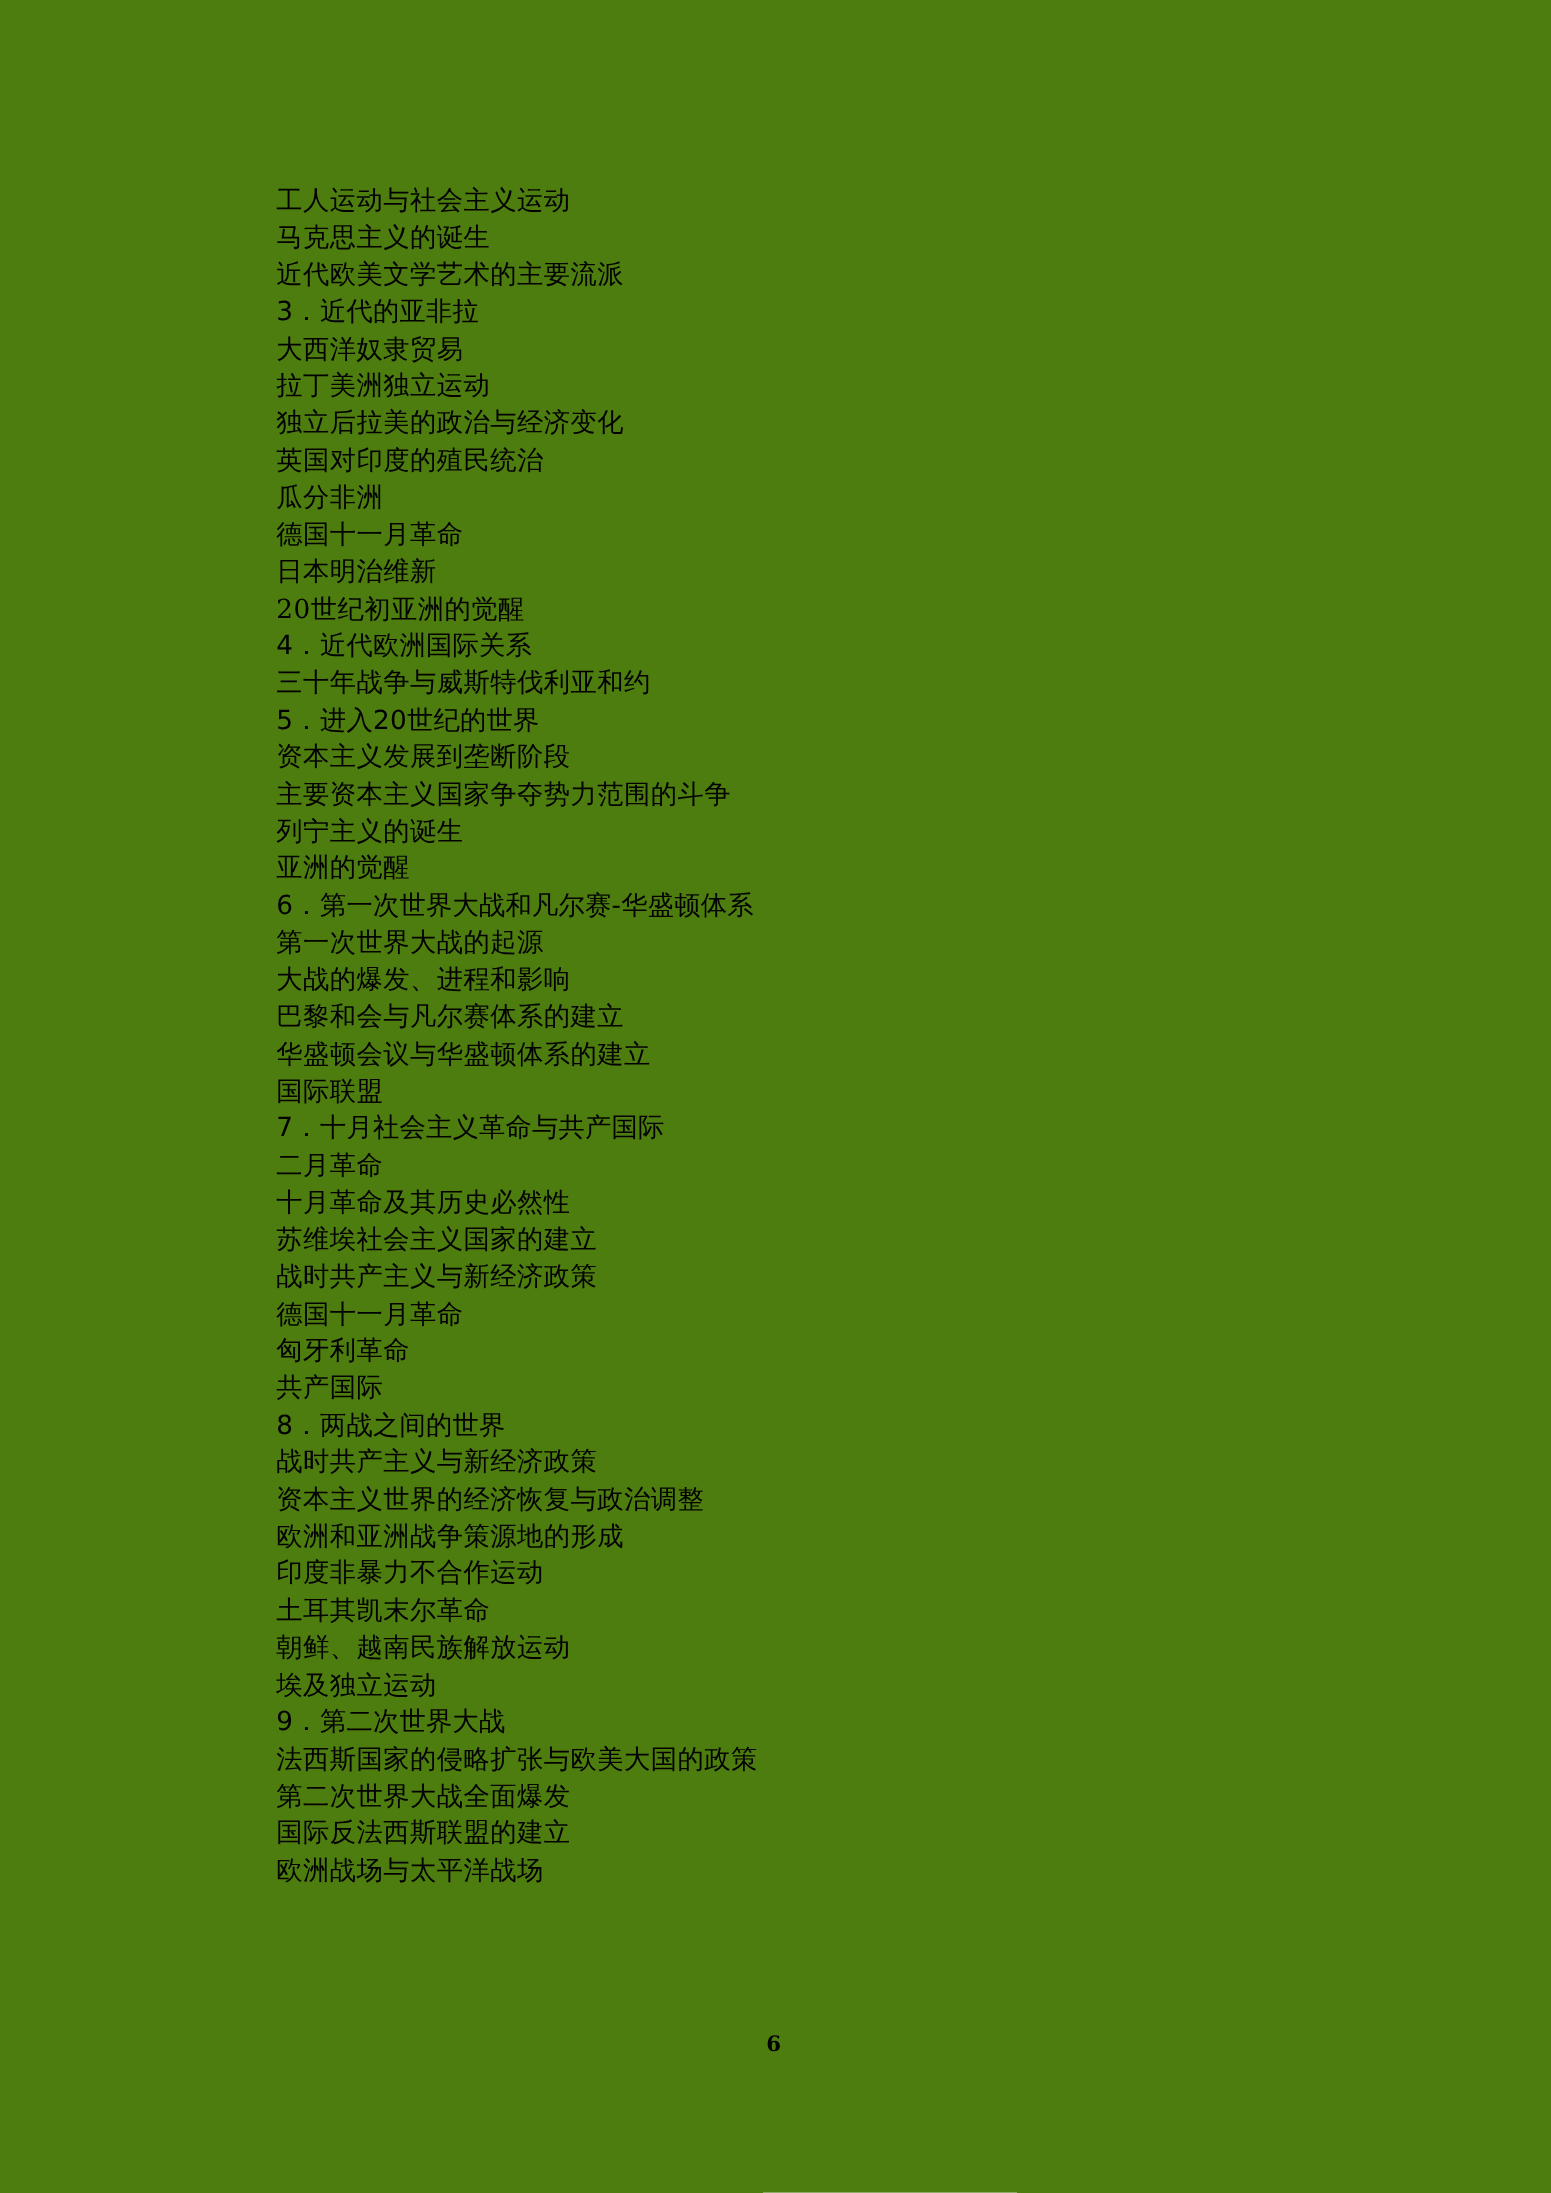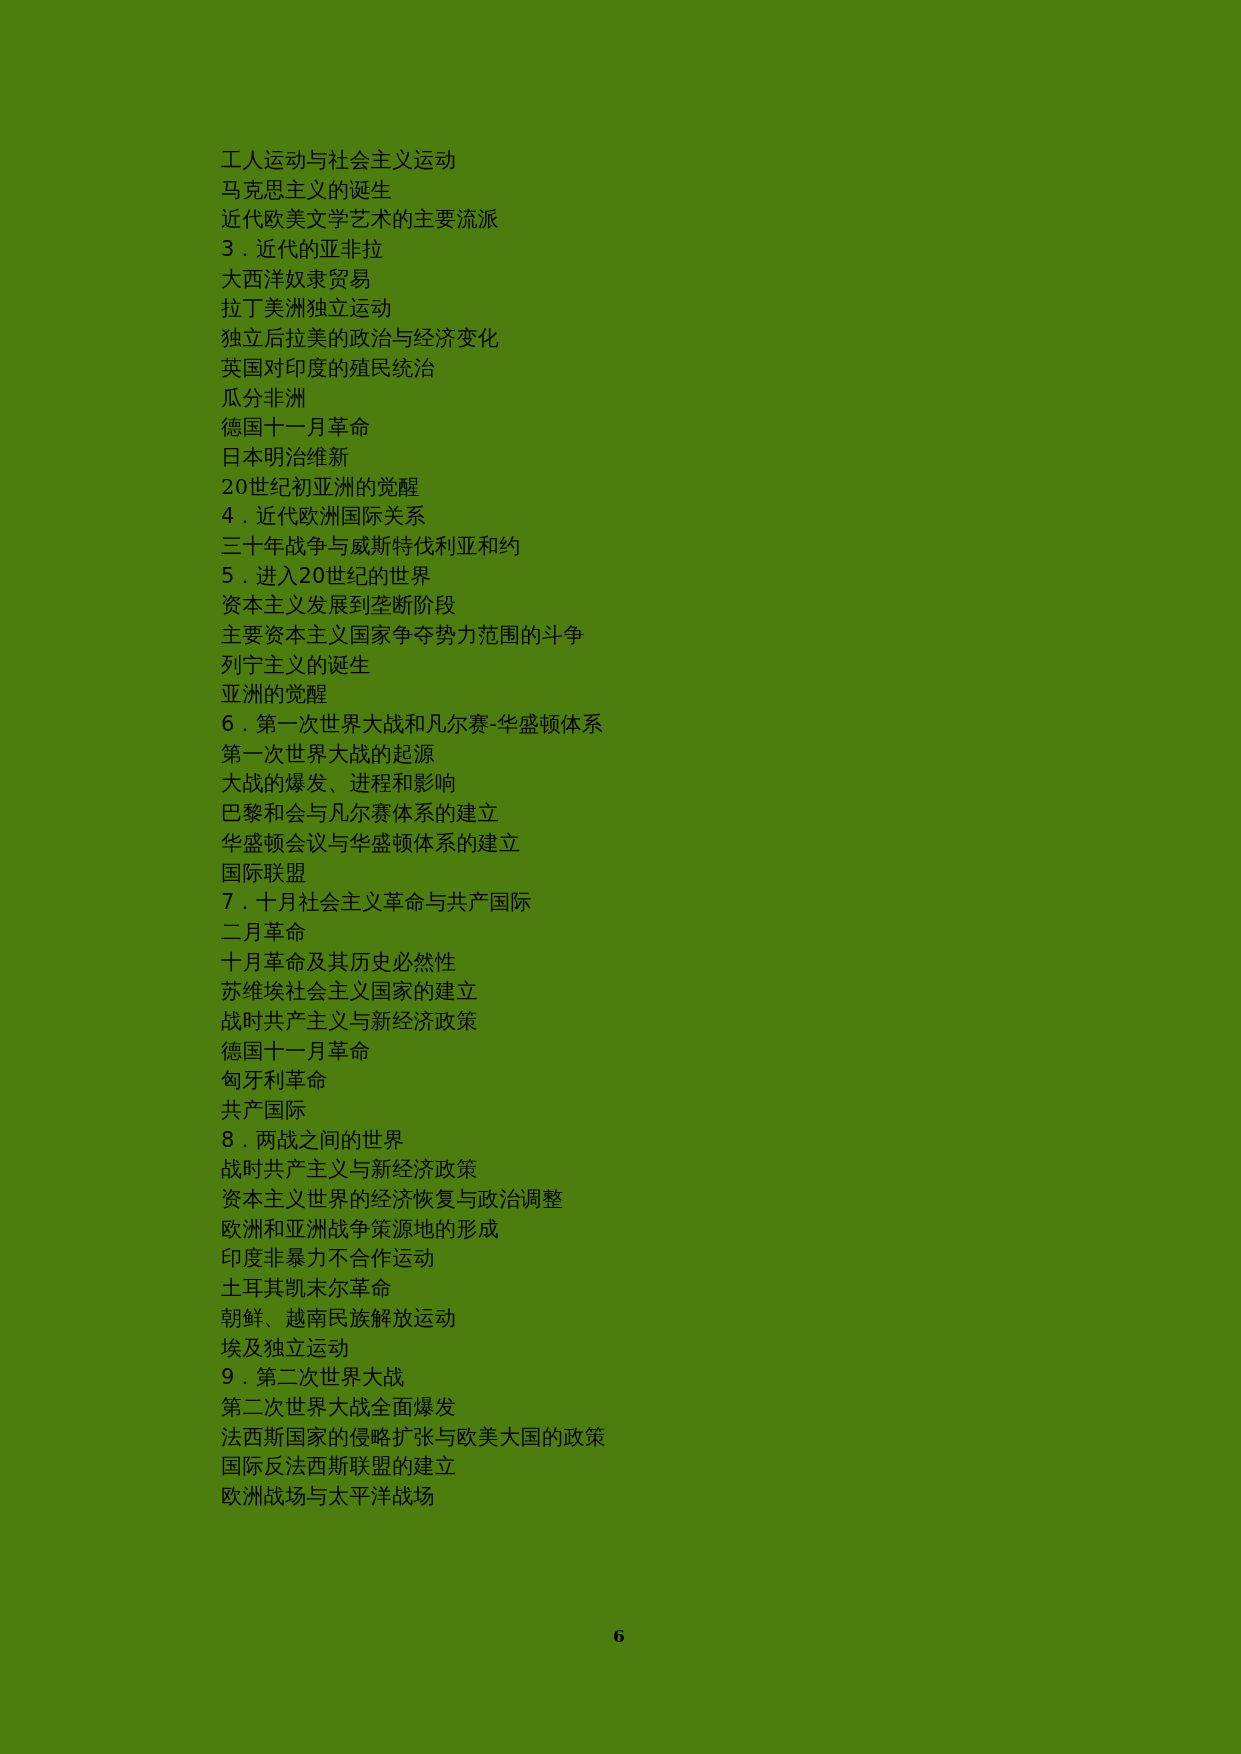--- a/index.html
+++ b/index.html
@@ -97,19 +97,19 @@
       <div class="line"><span>共产国际</span></div>
       <div class="line heading"><span class="num">8．</span><span>两战之间的世界</span></div>
       <div class="line"><span>战时共产主义与新经济政策</span></div>
       <div class="line"><span>资本主义世界的经济恢复与政治调整</span></div>
       <div class="line"><span>欧洲和亚洲战争策源地的形成</span></div>
       <div class="line"><span>印度非暴力不合作运动</span></div>
       <div class="line"><span>土耳其凯末尔革命</span></div>
       <div class="line"><span>朝鲜、越南民族解放运动</span></div>
       <div class="line"><span>埃及独立运动</span></div>
       <div class="line heading"><span class="num">9．</span><span>第二次世界大战</span></div>
+      <div class="line"><span>法西斯国家的侵略扩张与欧美大国的政策</span></div>
       <div class="line"><span>第二次世界大战全面爆发</span></div>
-      <div class="line"><span>法西斯国家的侵略扩张与欧美大国的政策</span></div>
       <div class="line"><span>国际反法西斯联盟的建立</span></div>
       <div class="line"><span>欧洲战场与太平洋战场</span></div>
     </div>
   <div class="page-number">6</div>
 </div>
 
 </body></html>

